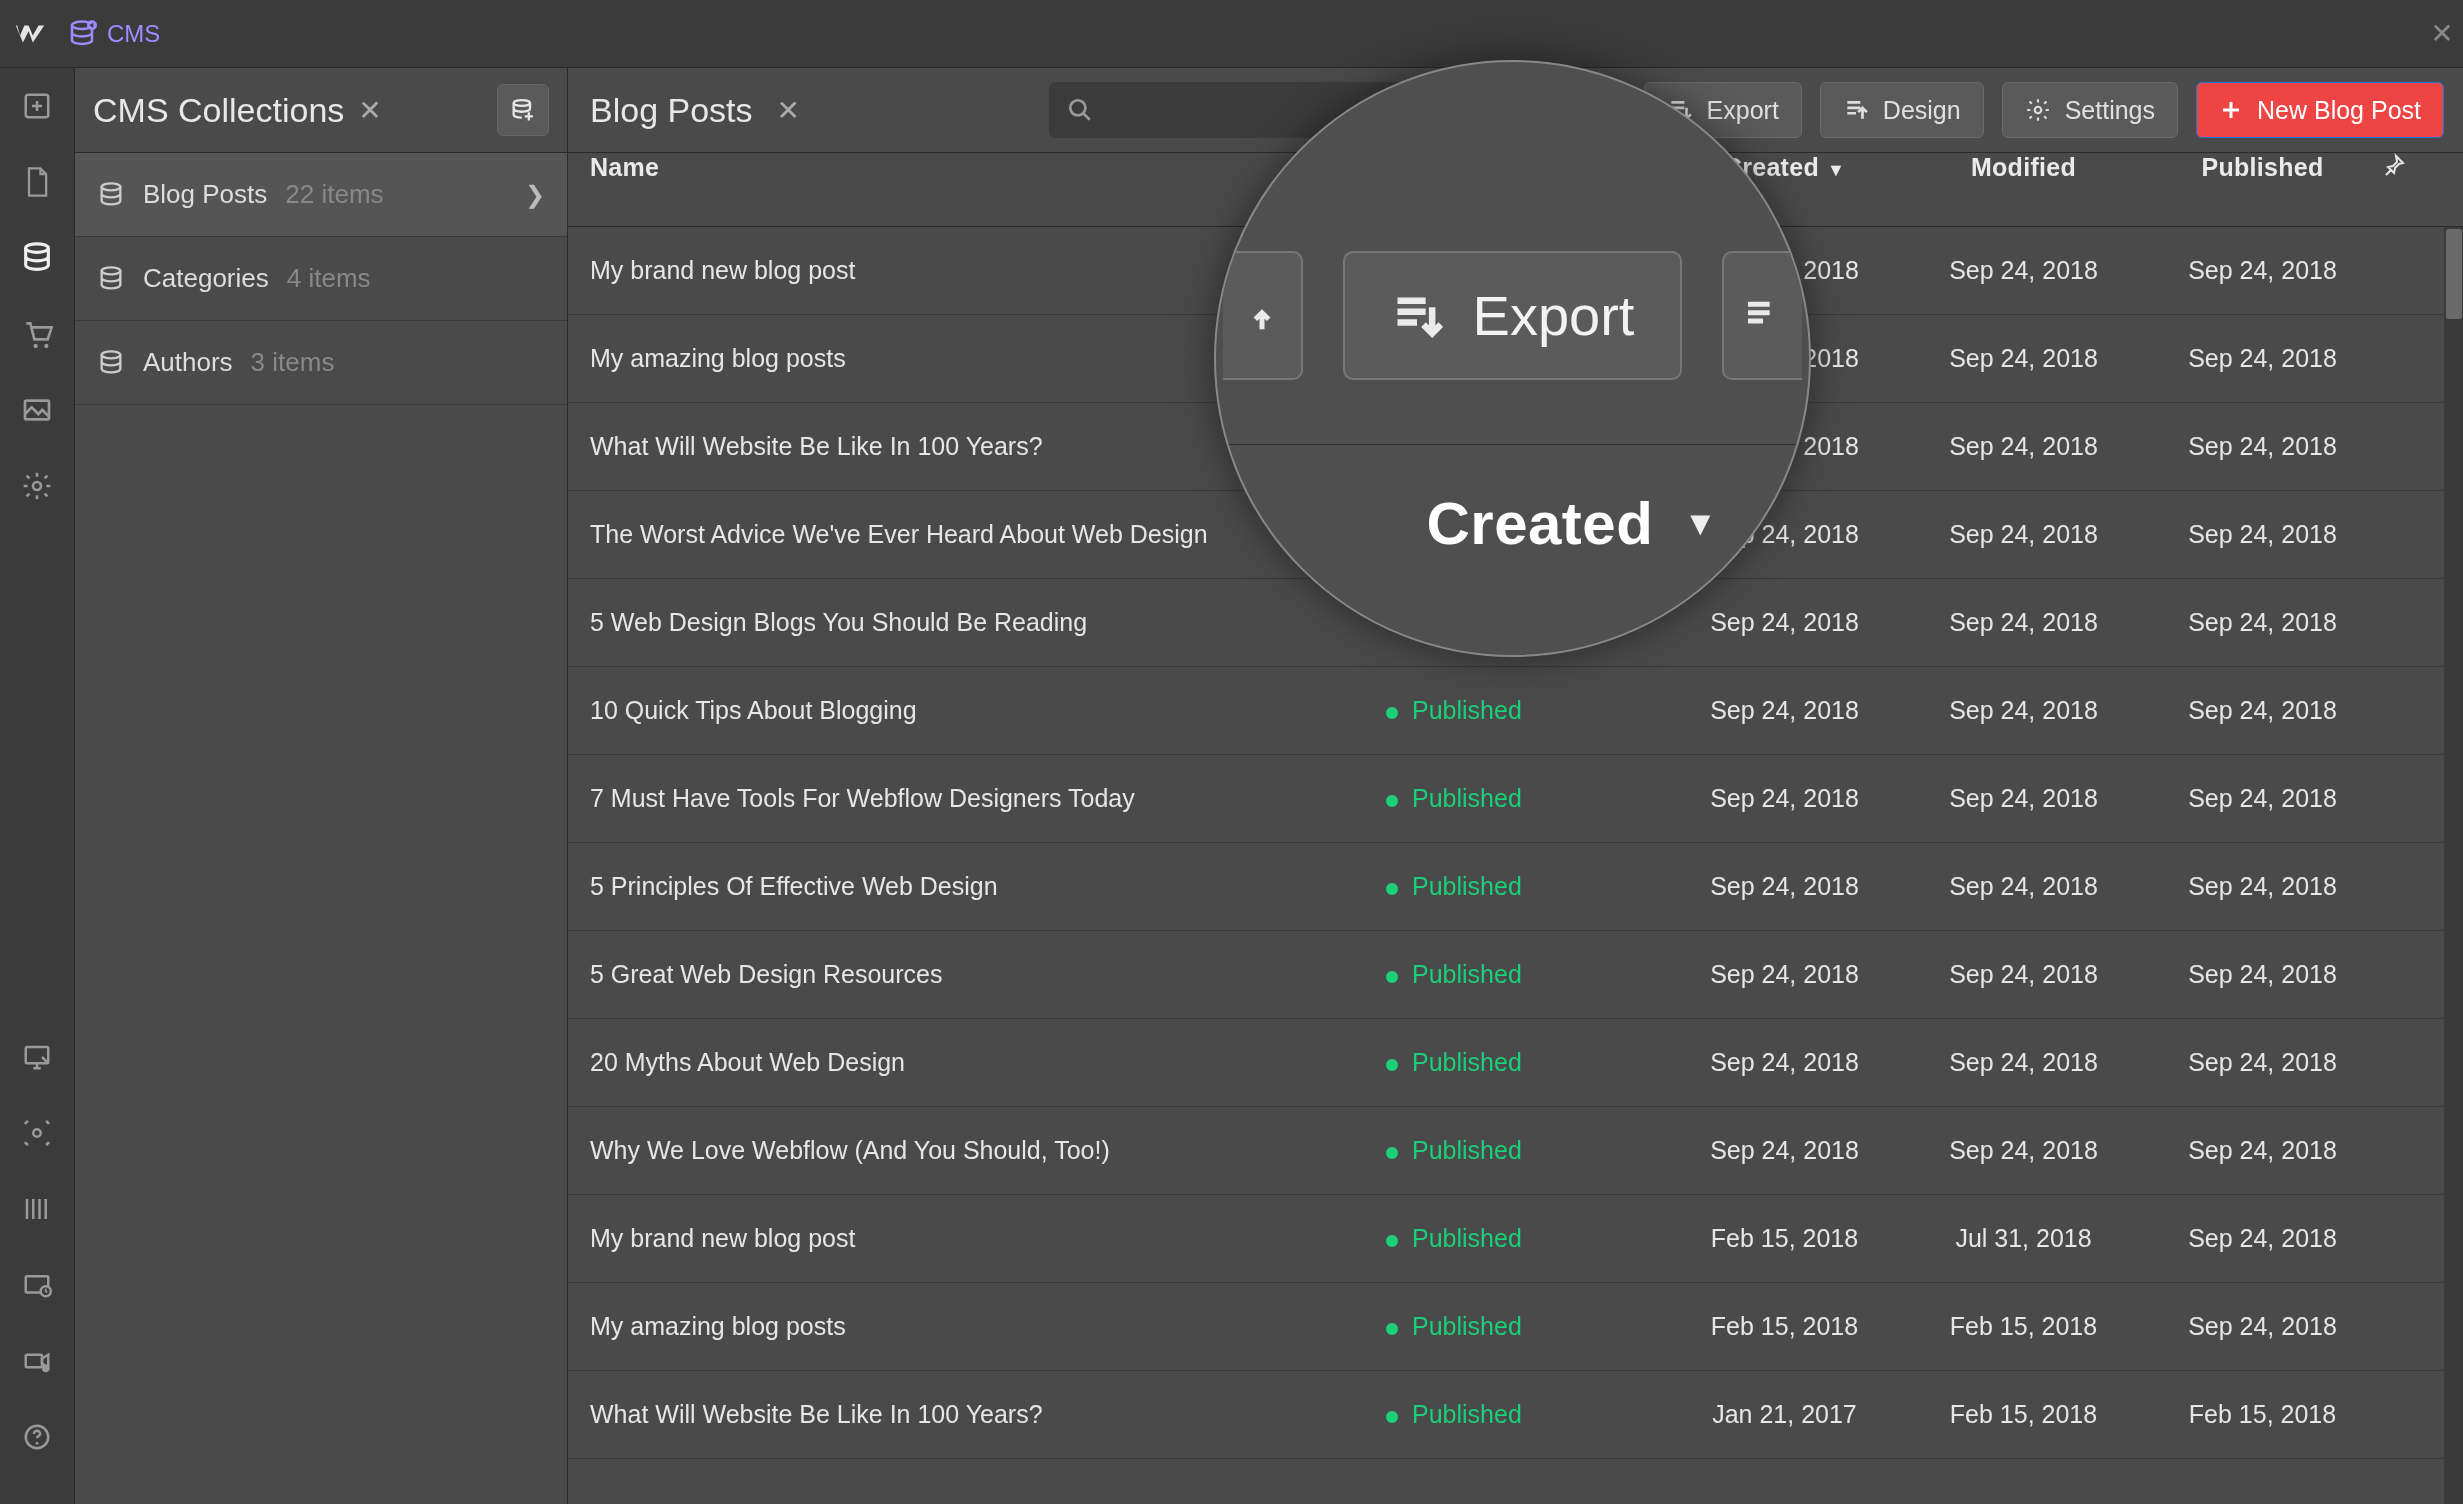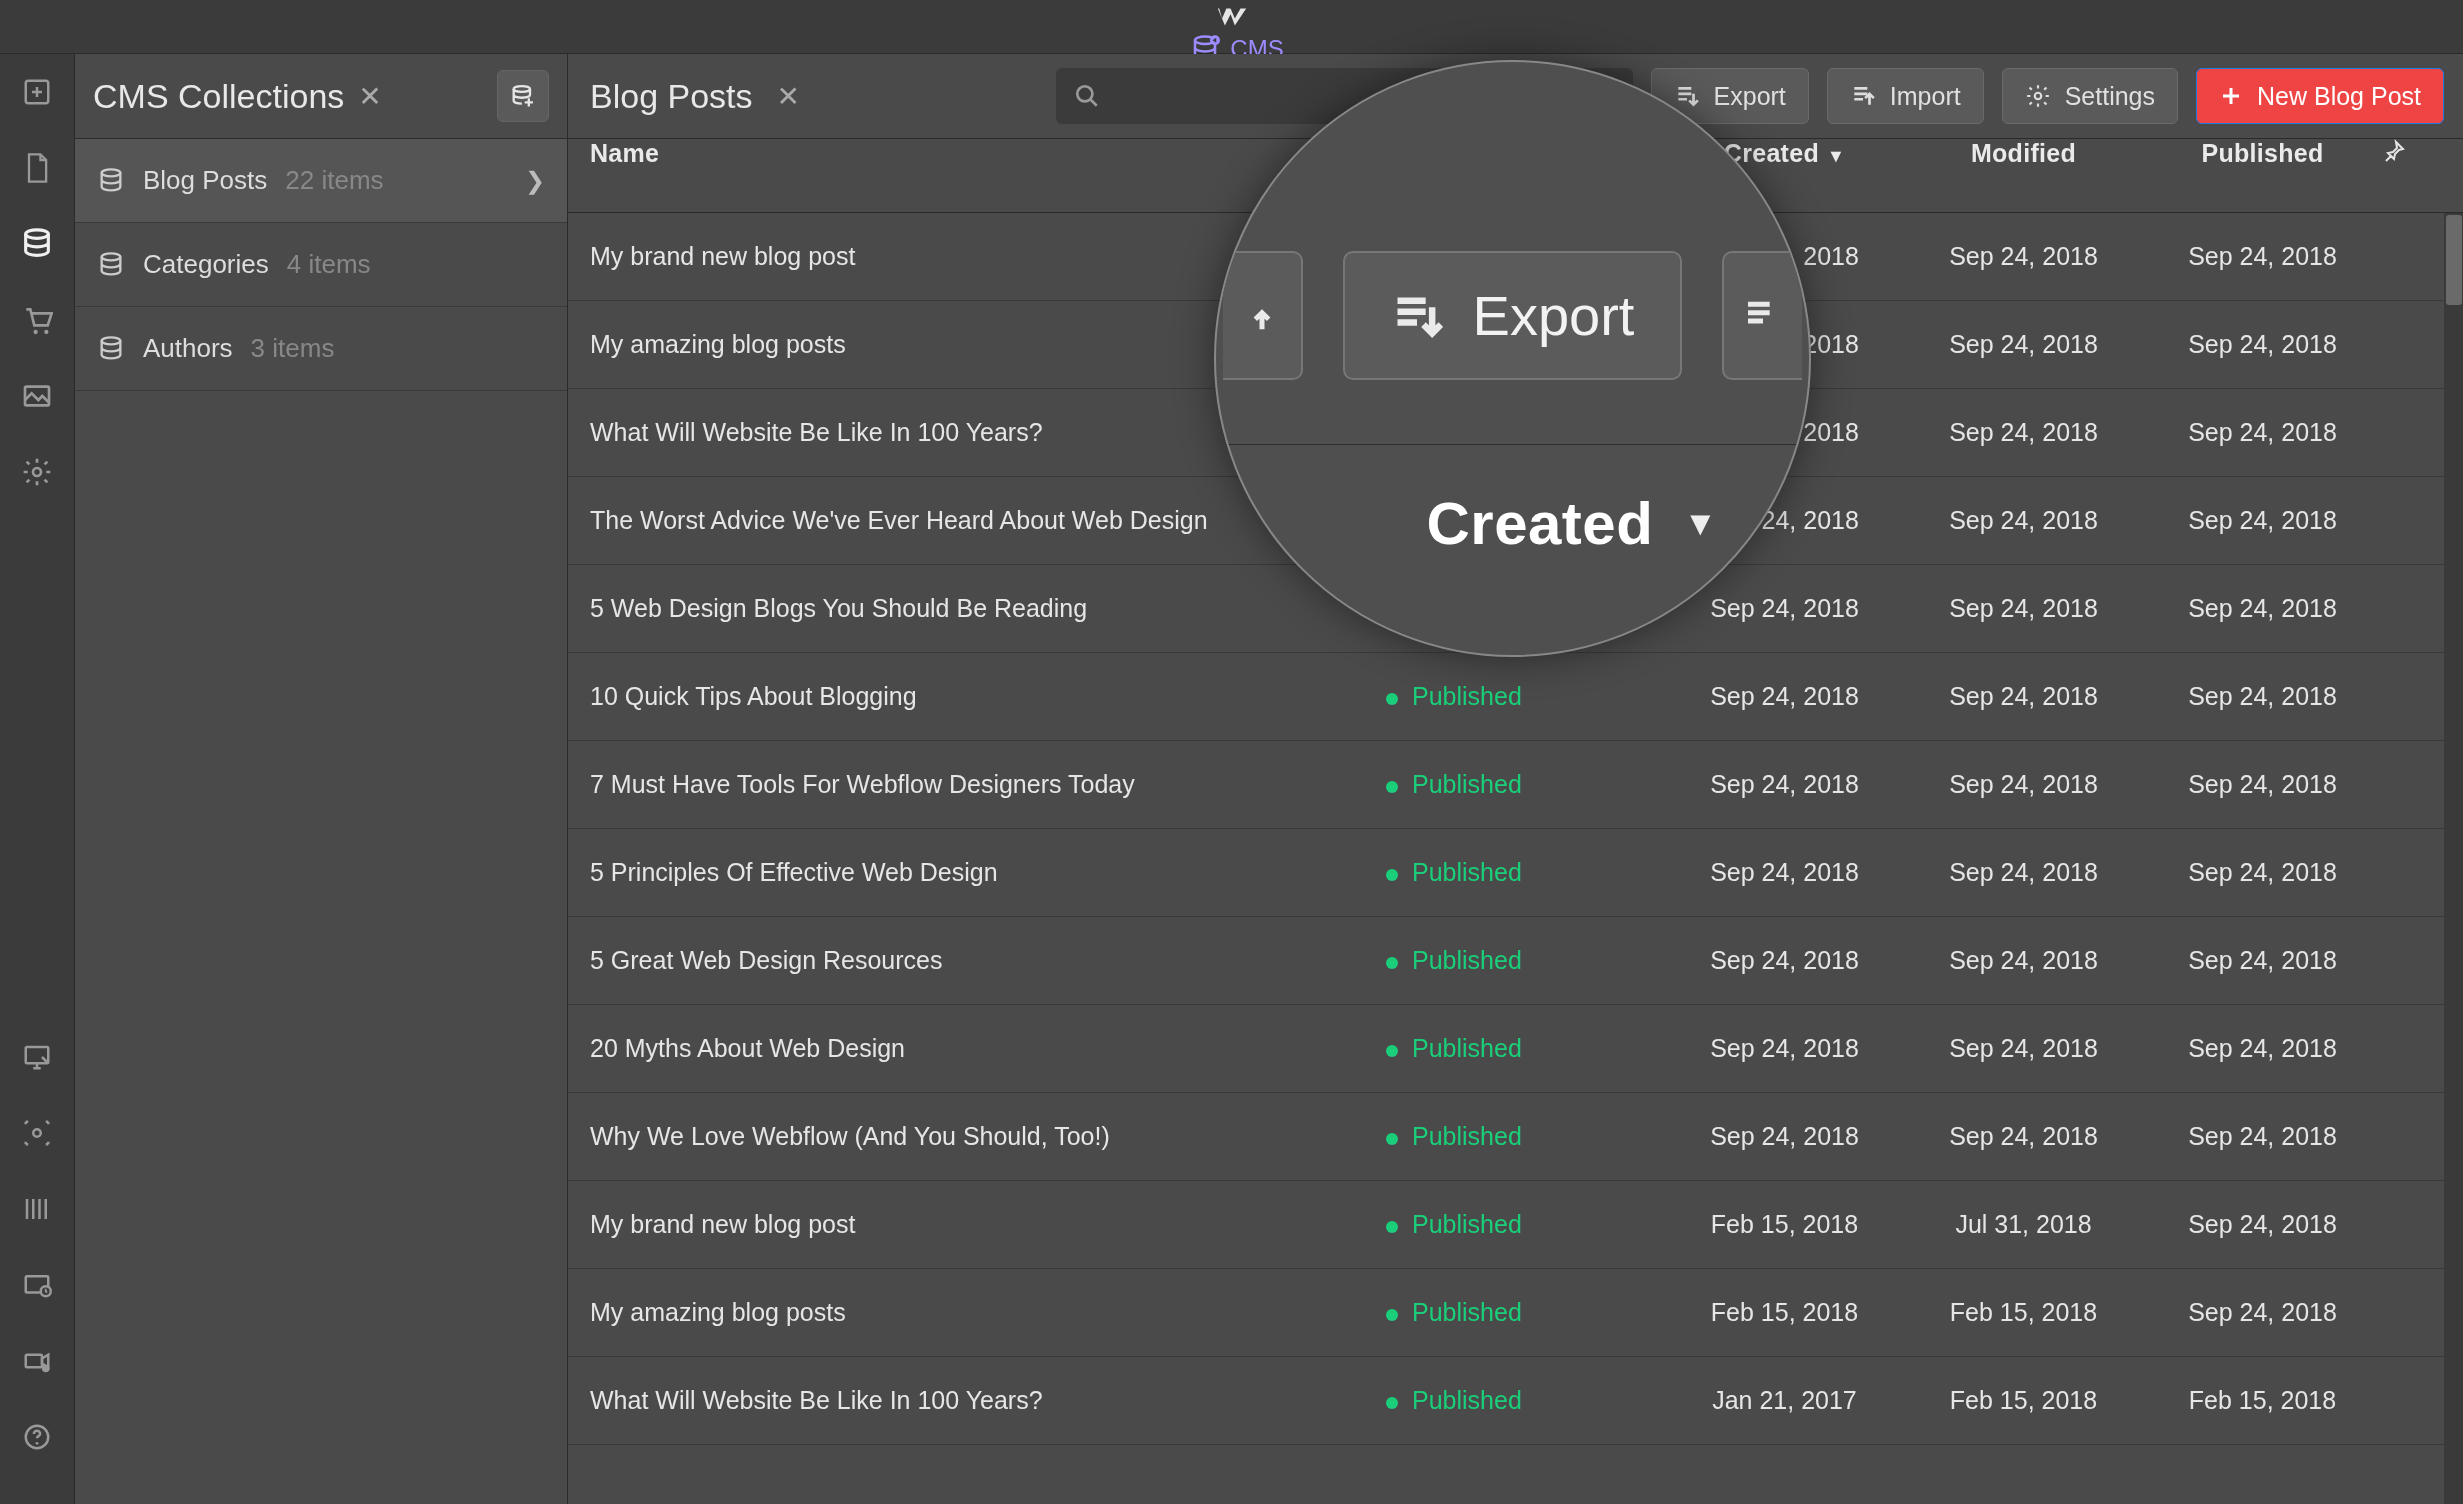--- a/index.html
+++ b/index.html
@@ -14,27 +14,26 @@
 .app {
   width:2464px; height:1504px;
   background:#4a4a4a;
   display:flex;
   flex-direction:column;
   position:relative;
   transform-origin: top left;
 }
 
 .titlebar {
-  height:54px;
+  height:68px;
   background:#3b3b3b;
   display:flex;
   align-items:center;
   padding:0 2px;
   border-bottom:1px solid #2a2a2a;
-  flex-direction:column;
 }
 .titlebar .logo {
   width:55px; height:55px;
   display:flex; align-items:center; justify-content:center;
 }
 .titlebar .cms-label {
   display:flex; align-items:center; gap:10px;
   color:#9b8cff;
   font-size:24px;
   margin-left:10px;
@@ -422,21 +421,21 @@
               <path d="M4 5h12M4 10h12M4 15h8" stroke="#ddd" stroke-width="2.5"></path>
               <path d="M18 10v10M14 16l4 4 4-4" fill="none" stroke="#ddd" stroke-width="2.5"></path>
             </svg>
           <span>Export</span>
         </div>
         <div class="btn">
           <svg width="26" height="26" viewBox="0 0 24 24">
               <path d="M4 5h12M4 10h12M4 15h8" stroke="#ddd" stroke-width="2.5"></path>
               <path d="M18 20V10M14 14l4-4 4 4" fill="none" stroke="#ddd" stroke-width="2.5"></path>
             </svg>
-          <span>Import</span>
+          <span>Design</span>
         </div>
         <div class="btn">
           <svg width="26" height="26" viewBox="0 0 24 24">
               <circle cx="12" cy="12" r="3" fill="none" stroke="#ddd" stroke-width="2"></circle>
               <path d="M12 2v3M12 19v3M4.2 4.2l2.1 2.1M17.7 17.7l2.1 2.1M2 12h3M19 12h3M4.2 19.8l2.1-2.1M17.7 6.3l2.1-2.1" stroke="#ddd" stroke-width="2"></path>
             </svg>
           <span>Settings</span>
         </div>
         <div class="btn primary">
           <svg width="24" height="24" viewBox="0 0 24 24">

